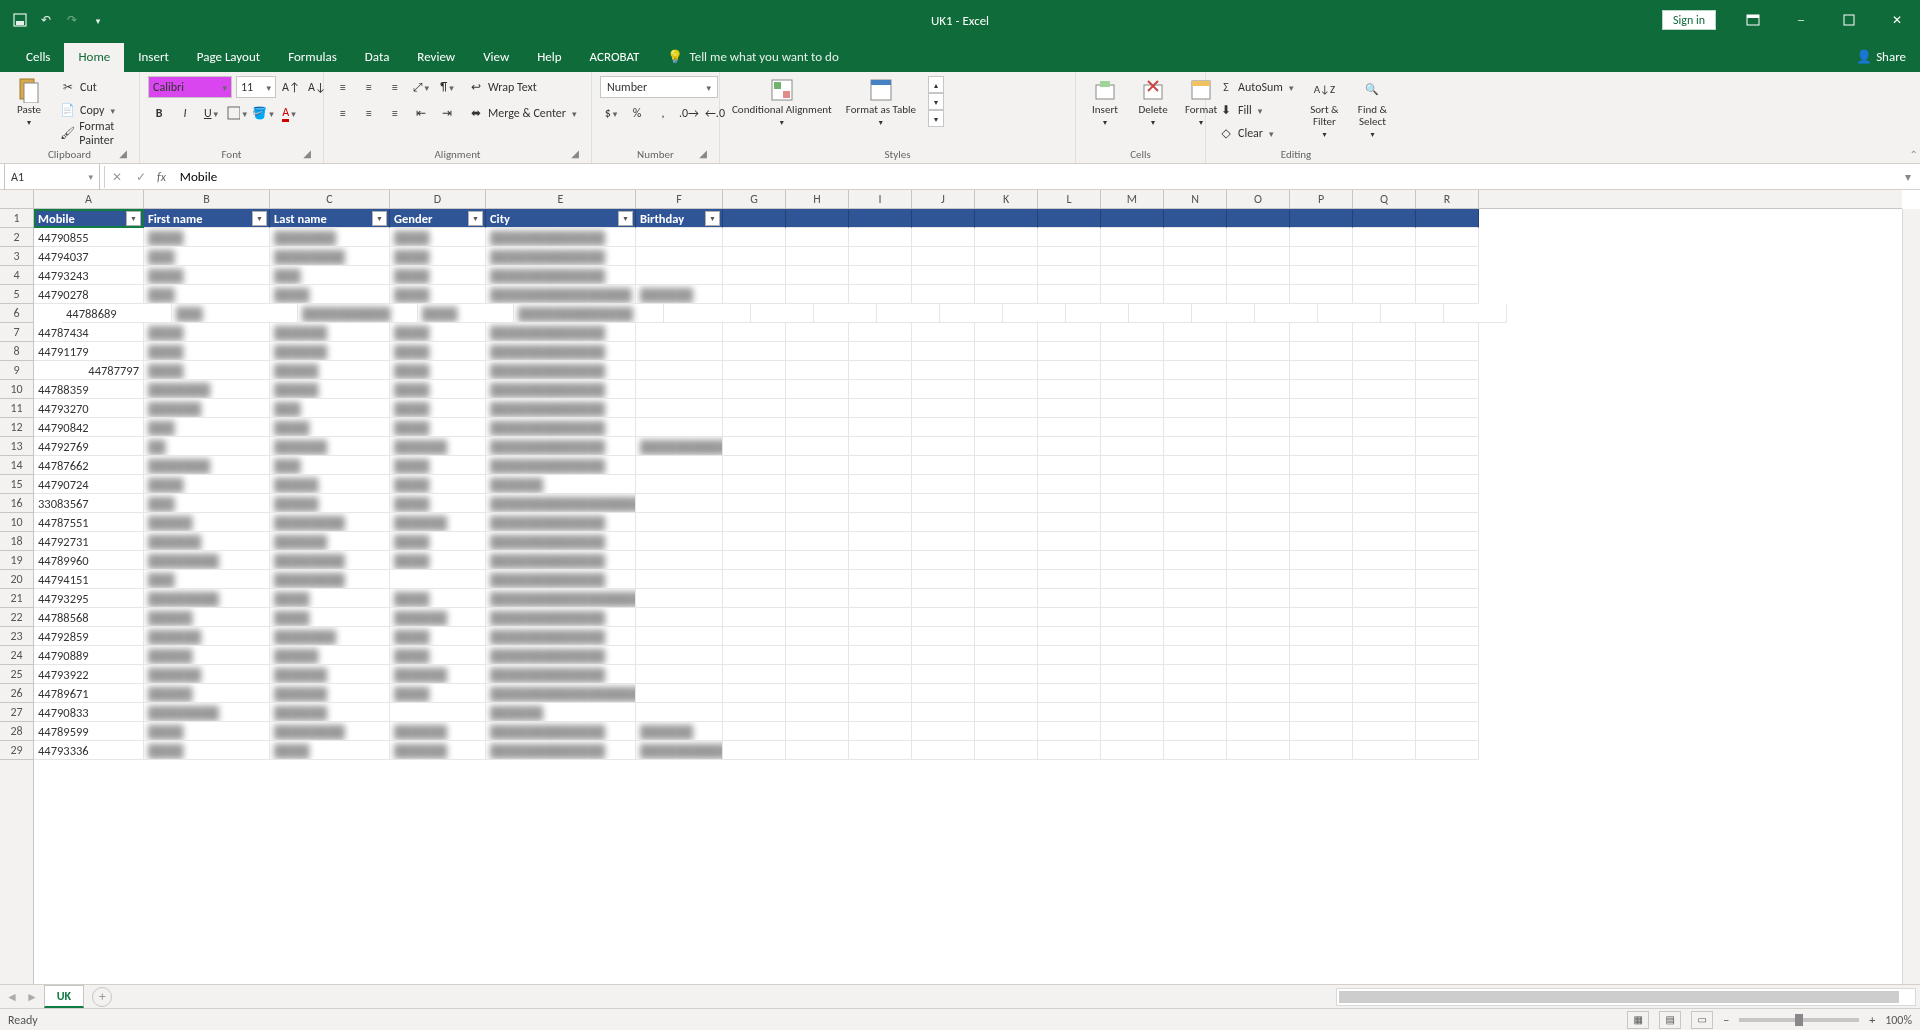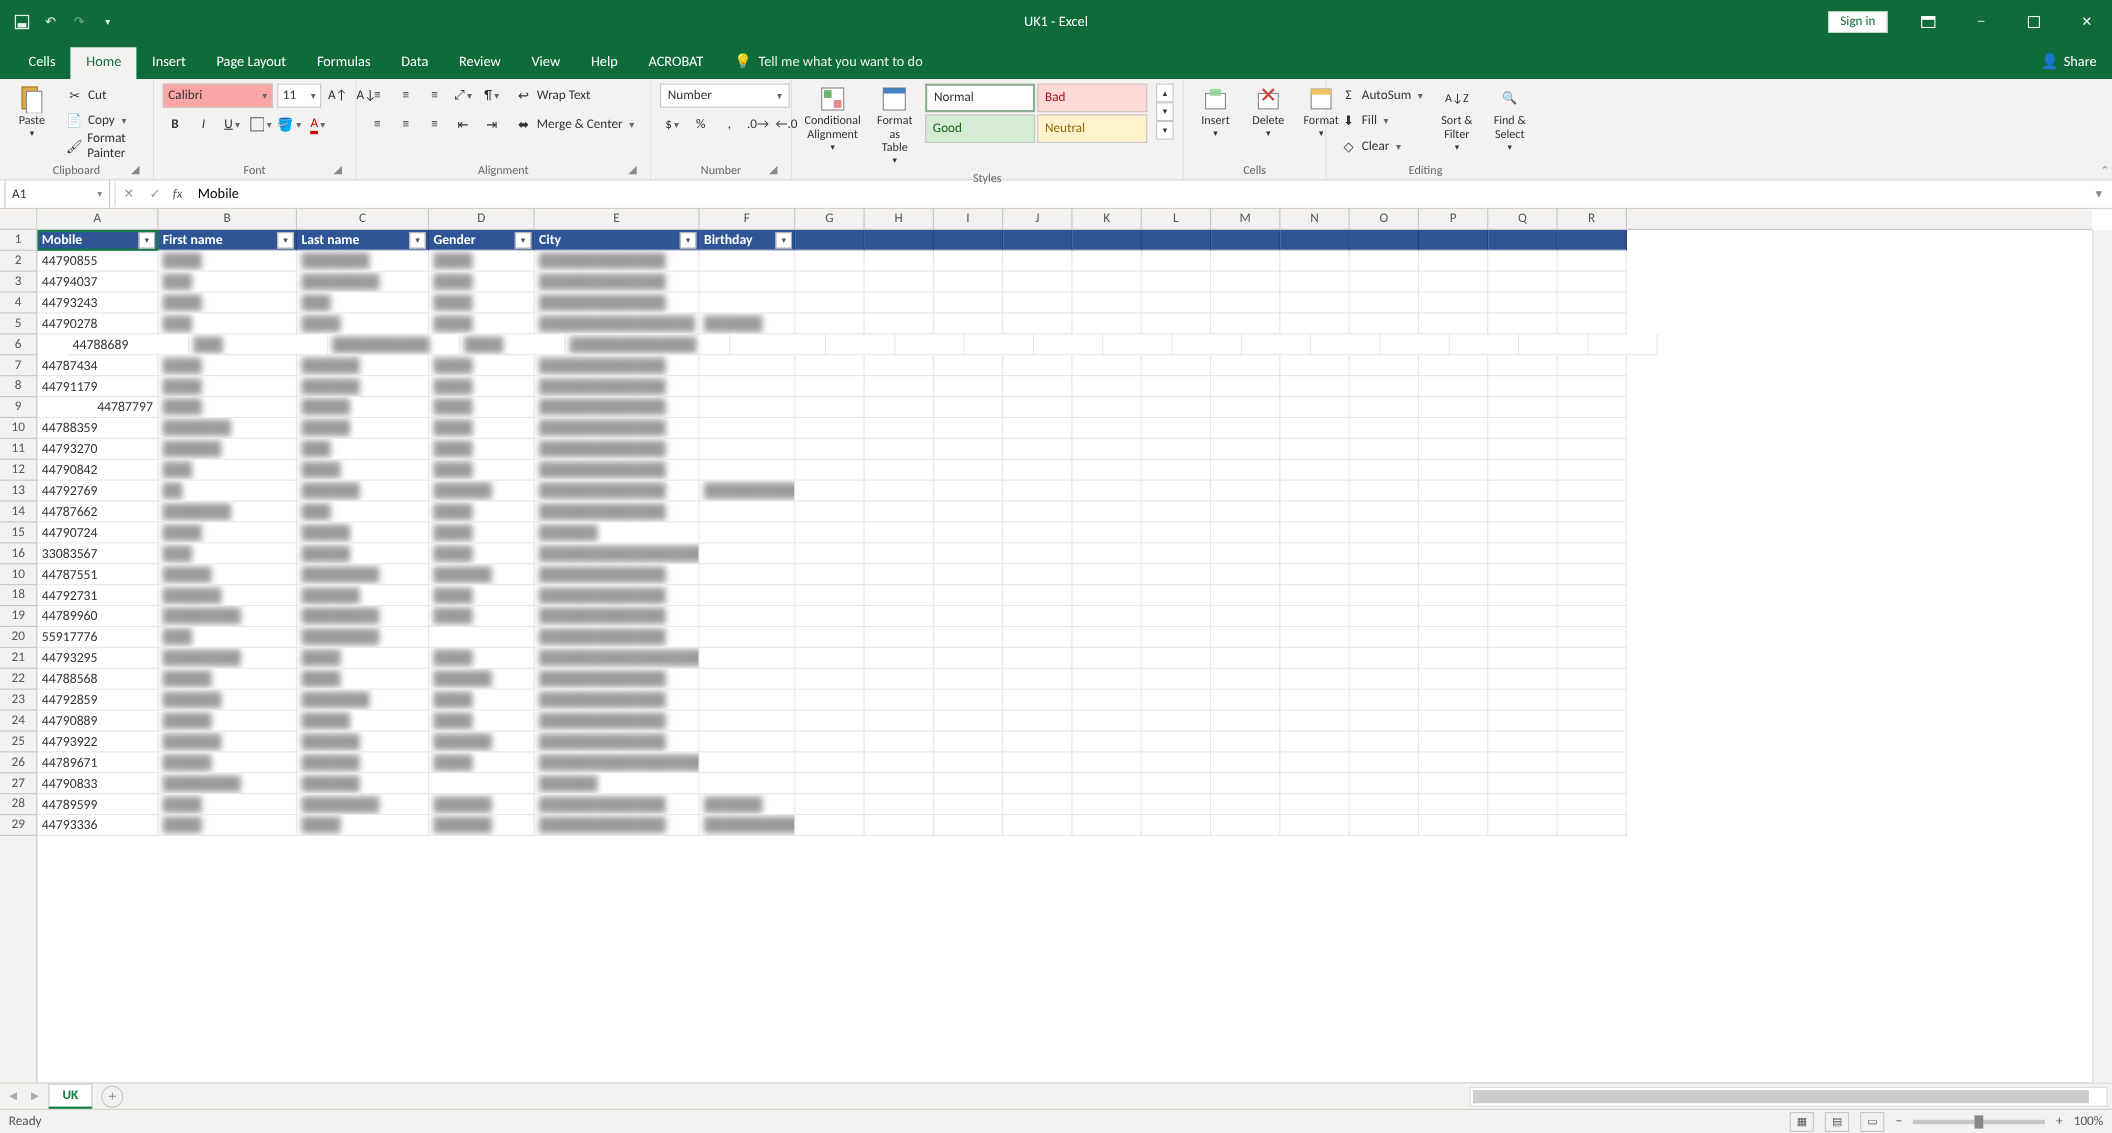--- a/index.html
+++ b/index.html
@@ -31,21 +31,21 @@
 
 .col { display: flex; flex-direction: column; gap: 1px; }
 .row { display: flex; align-items: center; gap: 4px; }
 
 .bigbtn { display: flex; flex-direction: column; align-items: center; justify-content: center; gap: 2px; padding: 2px 4px; min-width: 42px; text-align: center; font-size: 11px; line-height: 1.1; }
 .smallbtn { display: flex; align-items: center; gap: 4px; padding: 1px 4px; font-size: 12px; height: 22px; }
 .iconbox { width: 24px; height: 24px; display: flex; align-items: center; justify-content: center; }
 .icon16 { width: 16px; height: 16px; display: flex; align-items: center; justify-content: center; }
 .dropdown-caret::after { content: "▾"; font-size: 9px; margin-left: 2px; color: #666; }
 
-.font-select { border: 1px solid #c8c6c4; background: #fca5a5; height: 22px; padding: 0 4px; font-size: 12px; width: 100px; display: flex; align-items: center; justify-content: space-between; }
+.font-select { border: 1px solid #c8c6c4; background: #d946ef; height: 22px; padding: 0 4px; font-size: 12px; width: 84px; display: flex; align-items: center; justify-content: space-between; }
 .size-select { border: 1px solid #c8c6c4; background: #fff; height: 22px; padding: 0 4px; font-size: 12px; width: 40px; display: flex; align-items: center; justify-content: space-between; }
 .numfmt-select { border: 1px solid #c8c6c4; background: #fff; height: 22px; padding: 0 6px; font-size: 12px; width: 118px; display: flex; align-items: center; justify-content: space-between; }
 
 .sq { width: 22px; height: 22px; display: flex; align-items: center; justify-content: center; border: 1px solid transparent; }
 
 .style-gallery { display: grid; grid-template-columns: 100px 100px; grid-auto-rows: 26px; gap: 2px; }
 .style-cell { border: 1px solid #c8c6c4; display: flex; align-items: center; padding: 0 6px; font-size: 12px; }
 .style-normal { background: #fff; border: 2px solid #8fb08f; }
 .style-bad { background: #fcd9d7; color: #a01818; }
 .style-good { background: #d3ecd3; color: #18641b; }
@@ -284,26 +284,20 @@
       </div>
       <div class="bigbtn">
         <div class="iconbox">
             <svg width="24" height="24">
               <rect x="2" y="2" width="20" height="20" fill="#fff" stroke="#888"></rect>
               <rect x="2" y="2" width="20" height="5" fill="#4681c4"></rect>
             </svg>
           </div>
         <span>Format as Table</span>
           <span style="font-size:8px">▾</span>
-      </div>
-      <div class="style-gallery">
-        <div class="style-cell style-normal">Normal</div>
-        <div class="style-cell style-bad">Bad</div>
-        <div class="style-cell style-good">Good</div>
-        <div class="style-cell style-neutral">Neutral</div>
       </div>
       <div class="gallery-scroll">
         <div class="gs">▴</div>
         <div class="gs">▾</div>
         <div class="gs">▾</div>
       </div>
     </div>
     <div class="label"><span>Styles</span></div>
   </div>
 
@@ -818,21 +812,21 @@
         <div class="td" style="width: 63px;"></div>
         <div class="td" style="width: 63px;"></div>
         <div class="td" style="width: 63px;"></div>
         <div class="td" style="width: 63px;"></div>
         <div class="td" style="width: 63px;"></div>
         <div class="td" style="width: 63px;"></div>
         <div class="td" style="width: 63px;"></div>
         <div class="td" style="width: 63px;"></div>
       </div>
       <div class="tr">
-        <div class="td" style="width: 110px;">55917776</div>
+        <div class="td" style="width: 110px;">44794151</div>
         <div class="td" style="width: 126px;"><span class="blurcell">███</span></div>
         <div class="td" style="width: 120px;"><span class="blurcell">████████</span></div>
         <div class="td" style="width: 96px;"><span class="blurcell"></span></div>
         <div class="td" style="width: 150px;"><span class="blurcell">█████████████</span></div>
         <div class="td" style="width: 87px;"><span class="blurcell"></span></div>
         <div class="td" style="width: 63px;"></div>
         <div class="td" style="width: 63px;"></div>
         <div class="td" style="width: 63px;"></div>
         <div class="td" style="width: 63px;"></div>
         <div class="td" style="width: 63px;"></div>

